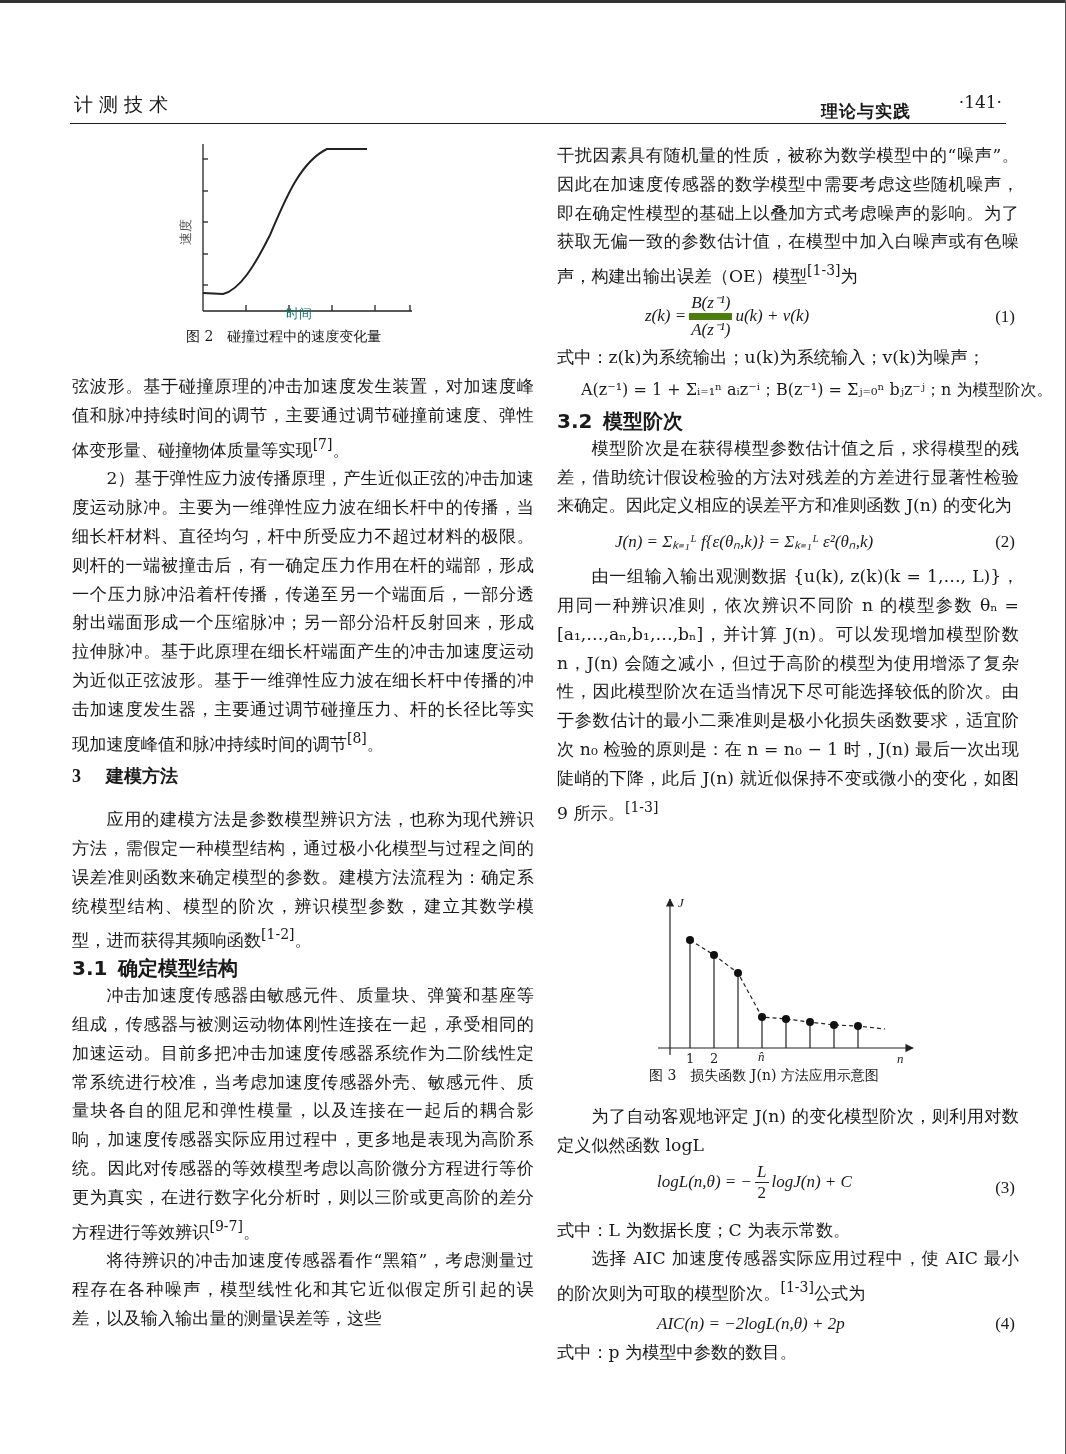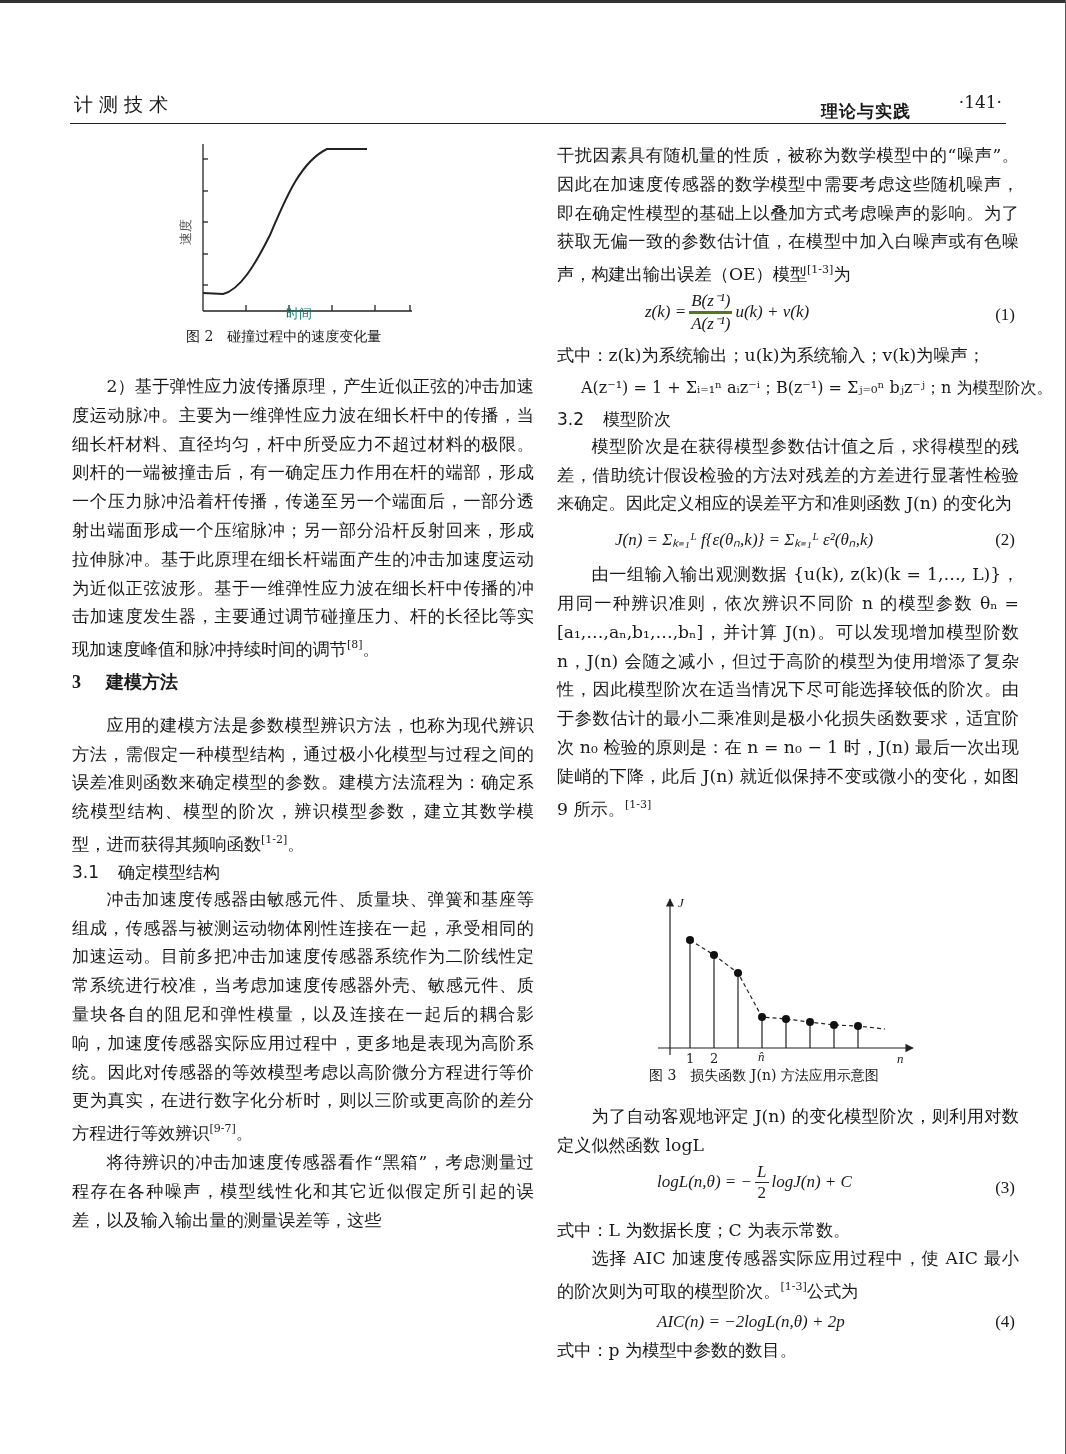--- a/index.html
+++ b/index.html
@@ -9,24 +9,24 @@
   .rightline { position:absolute; right:0; top:0; width:1px; height:1454px; background:#555; }
   .header { position:absolute; left:70px; top:92px; width:936px; height:32px; border-bottom:1.5px solid #222; }
   .header .journal { position:absolute; left:4px; top:0; font-size:19px; letter-spacing:6px; }
   .header .section { position:absolute; right:95px; top:8px; font-family:"DejaVu Sans", sans-serif; font-weight:bold; font-size:17px; letter-spacing:1px; }
   .header .pageno { position:absolute; right:4px; top:0; font-size:17px; }
   .col { position:absolute; width:462px; font-size:17.2px; line-height:28.8px; text-align:justify; }
   .col-left { left:72px; }
   .col-right { left:557px; }
   .p { text-indent:2em; }
   .p.noindent { text-indent:0; }
-  .sup { font-size:11px; vertical-align:7px; }
+  .sup { font-size:14px; vertical-align:7px; }
   .h2 { font-family:Liberation Serif, serif; font-weight:bold; font-size:18px; margin:4px 0 14px 0; }
   .h2 .num { display:inline-block; width:34px; }
-  .h3 { font-family:"DejaVu Sans", sans-serif; font-weight:normal; font-size:17px; line-height:26px; }
+  .h3 { font-family:"DejaVu Sans", sans-serif; font-weight:bold; font-size:20px; line-height:26px; }
   .h3 .num { display:inline-block; width:46px; }
   .eq { position:relative; height:44px; font-style:italic; font-family:"Liberation Serif", serif; font-size:17px; }
   .eq .body { position:absolute; top:8px; white-space:nowrap; }
   .eq .tag { position:absolute; right:4px; top:8px; font-style:normal; }
   .fig { position:absolute; }
   .caption { font-size:14px; text-align:center; white-space:nowrap; }
   .caption .lbl { margin-right:14px; }
   .math { font-family:"Liberation Serif", serif; font-style:italic; }
 </style>
 </head>
@@ -60,20 +60,23 @@
     </g>
     <text x="20" y="92" font-size="13" fill="#555" font-family="DejaVu Serif, serif" transform="rotate(-90 20 92)" text-anchor="middle">速度</text>
   </svg>
   <div style="position:absolute; left:116px; top:165px; font-size:13px; color:#0f766e;">时间</div>
   <div class="caption" style="position:absolute; left:16px; top:188px;">
     <span class="lbl">图 2</span><span>碰撞过程中的速度变化量</span>
   </div>
 </div>
 
 <div class="col col-left" style="top:372px;">
+  <div class="p noindent">
+    <span>弦波形。基于碰撞原理的冲击加速度发生装置，对加速度峰值和脉冲持续时间的调节，主要通过调节碰撞前速度、弹性体变形量、碰撞物体质量等实现</span><span class="sup">[7]</span><span>。</span>
+  </div>
   <div class="p">
     <span>2）基于弹性应力波传播原理，产生近似正弦的冲击加速度运动脉冲。主要为一维弹性应力波在细长杆中的传播，当细长杆材料、直径均匀，杆中所受应力不超过材料的极限。则杆的一端被撞击后，有一确定压力作用在杆的端部，形成一个压力脉冲沿着杆传播，传递至另一个端面后，一部分透射出端面形成一个压缩脉冲；另一部分沿杆反射回来，形成拉伸脉冲。基于此原理在细长杆端面产生的冲击加速度运动为近似正弦波形。基于一维弹性应力波在细长杆中传播的冲击加速度发生器，主要通过调节碰撞压力、杆的长径比等实现加速度峰值和脉冲持续时间的调节</span><span class="sup">[8]</span><span>。</span>
   </div>
   <div class="h2">
     <span class="num">3</span><span>建模方法</span>
   </div>
   <div class="p">
     <span>应用的建模方法是参数模型辨识方法，也称为现代辨识方法，需假定一种模型结构，通过极小化模型与过程之间的误差准则函数来确定模型的参数。建模方法流程为：确定系统模型结构、模型的阶次，辨识模型参数，建立其数学模型，进而获得其频响函数</span><span class="sup">[1-2]</span><span>。</span>
   </div>
   <div class="h3">
@@ -86,21 +89,21 @@
 </div>
 
 <div class="col col-right" style="top:141px;">
   <div class="p noindent">
     <span>干扰因素具有随机量的性质，被称为数学模型中的“噪声”。因此在加速度传感器的数学模型中需要考虑这些随机噪声，即在确定性模型的基础上以叠加方式考虑噪声的影响。为了获取无偏一致的参数估计值，在模型中加入白噪声或有色噪声，构建出输出误差（OE）模型</span><span class="sup">[1-3]</span><span>为</span>
   </div>
   <div class="eq" style="height:52px;">
     <div class="body" style="left:88px; top:2px; display:flex; align-items:center;">
       <span>z(k) =</span>
       <span style="display:inline-flex; flex-direction:column; align-items:center; margin:0 3px; line-height:20px;">
-        <span style="border-bottom:3px solid #4d7c0f; padding:0 2px;">B(z⁻¹)</span>
+        <span style="border-bottom:7px solid #4d7c0f; padding:0 2px;">B(z⁻¹)</span>
         <span>A(z⁻¹)</span>
       </span>
       <span>u(k) + v(k)</span>
     </div>
     <span class="tag" style="top:12px;">(1)</span>
   </div>
   <div class="p noindent">式中：z(k)为系统输出；u(k)为系统输入；v(k)为噪声；</div>
   <div class="p noindent" style="line-height:36px; white-space:nowrap; font-size:16px;margin-left:24px;">A(z⁻¹) = 1 + Σᵢ₌₁ⁿ aᵢz⁻ⁱ；B(z⁻¹) = Σⱼ₌₀ⁿ bⱼz⁻ʲ；n 为模型阶次。</div>
   <div class="h3">
     <span class="num">3.2</span><span>模型阶次</span>

